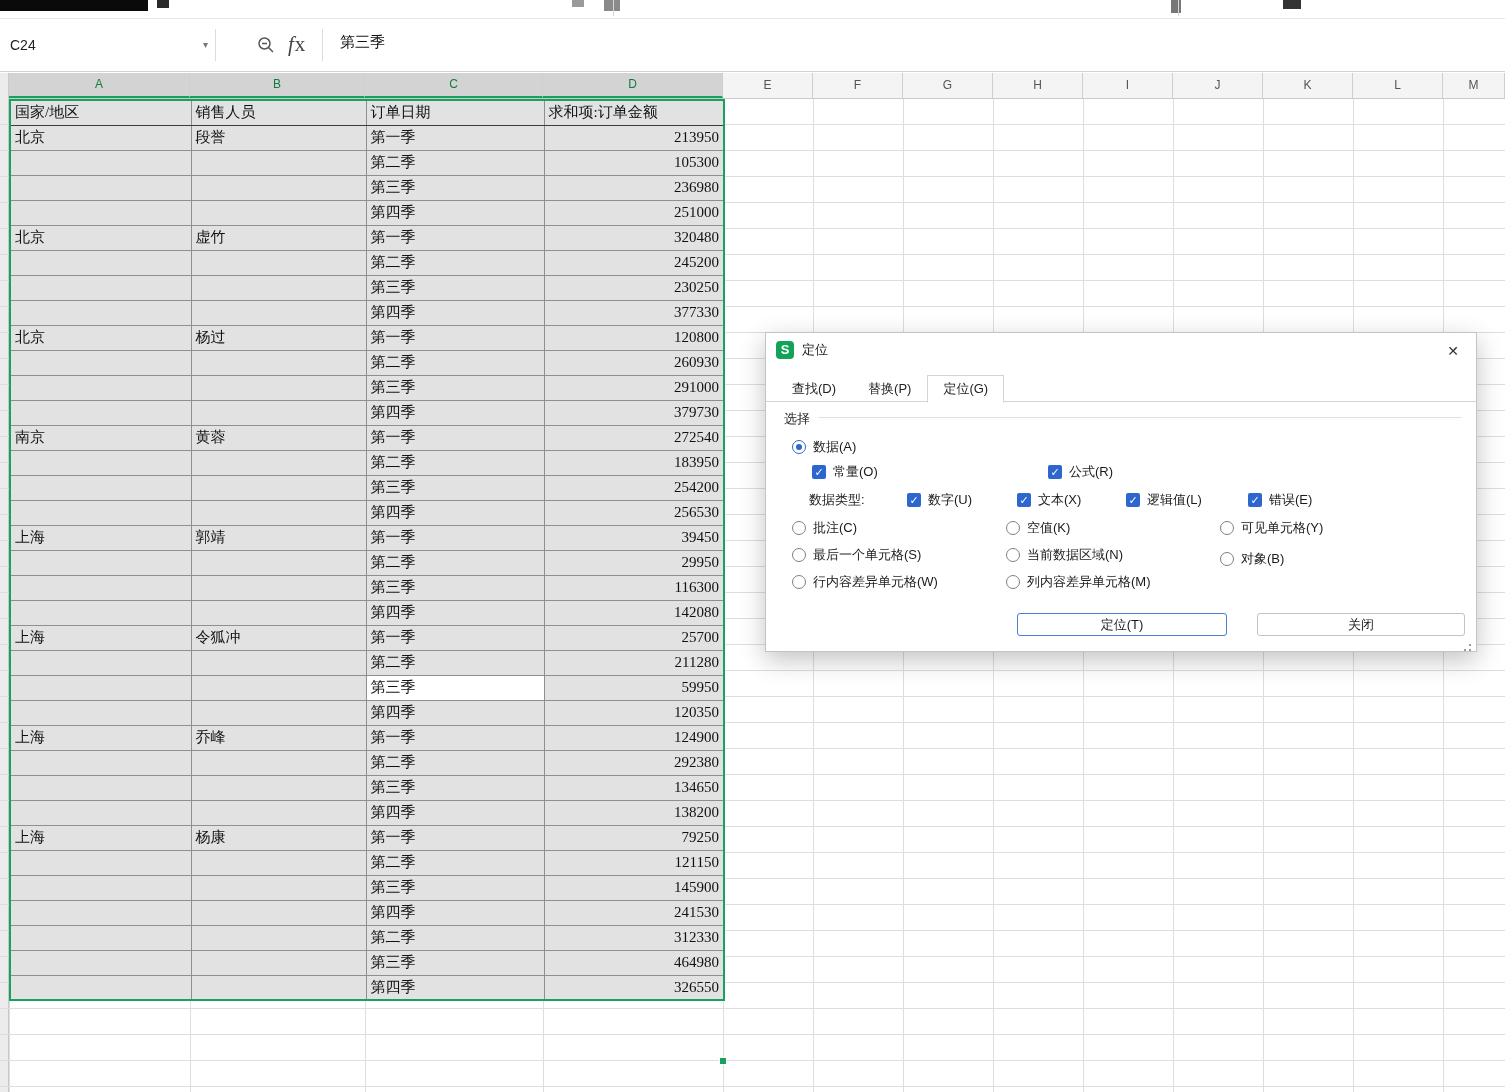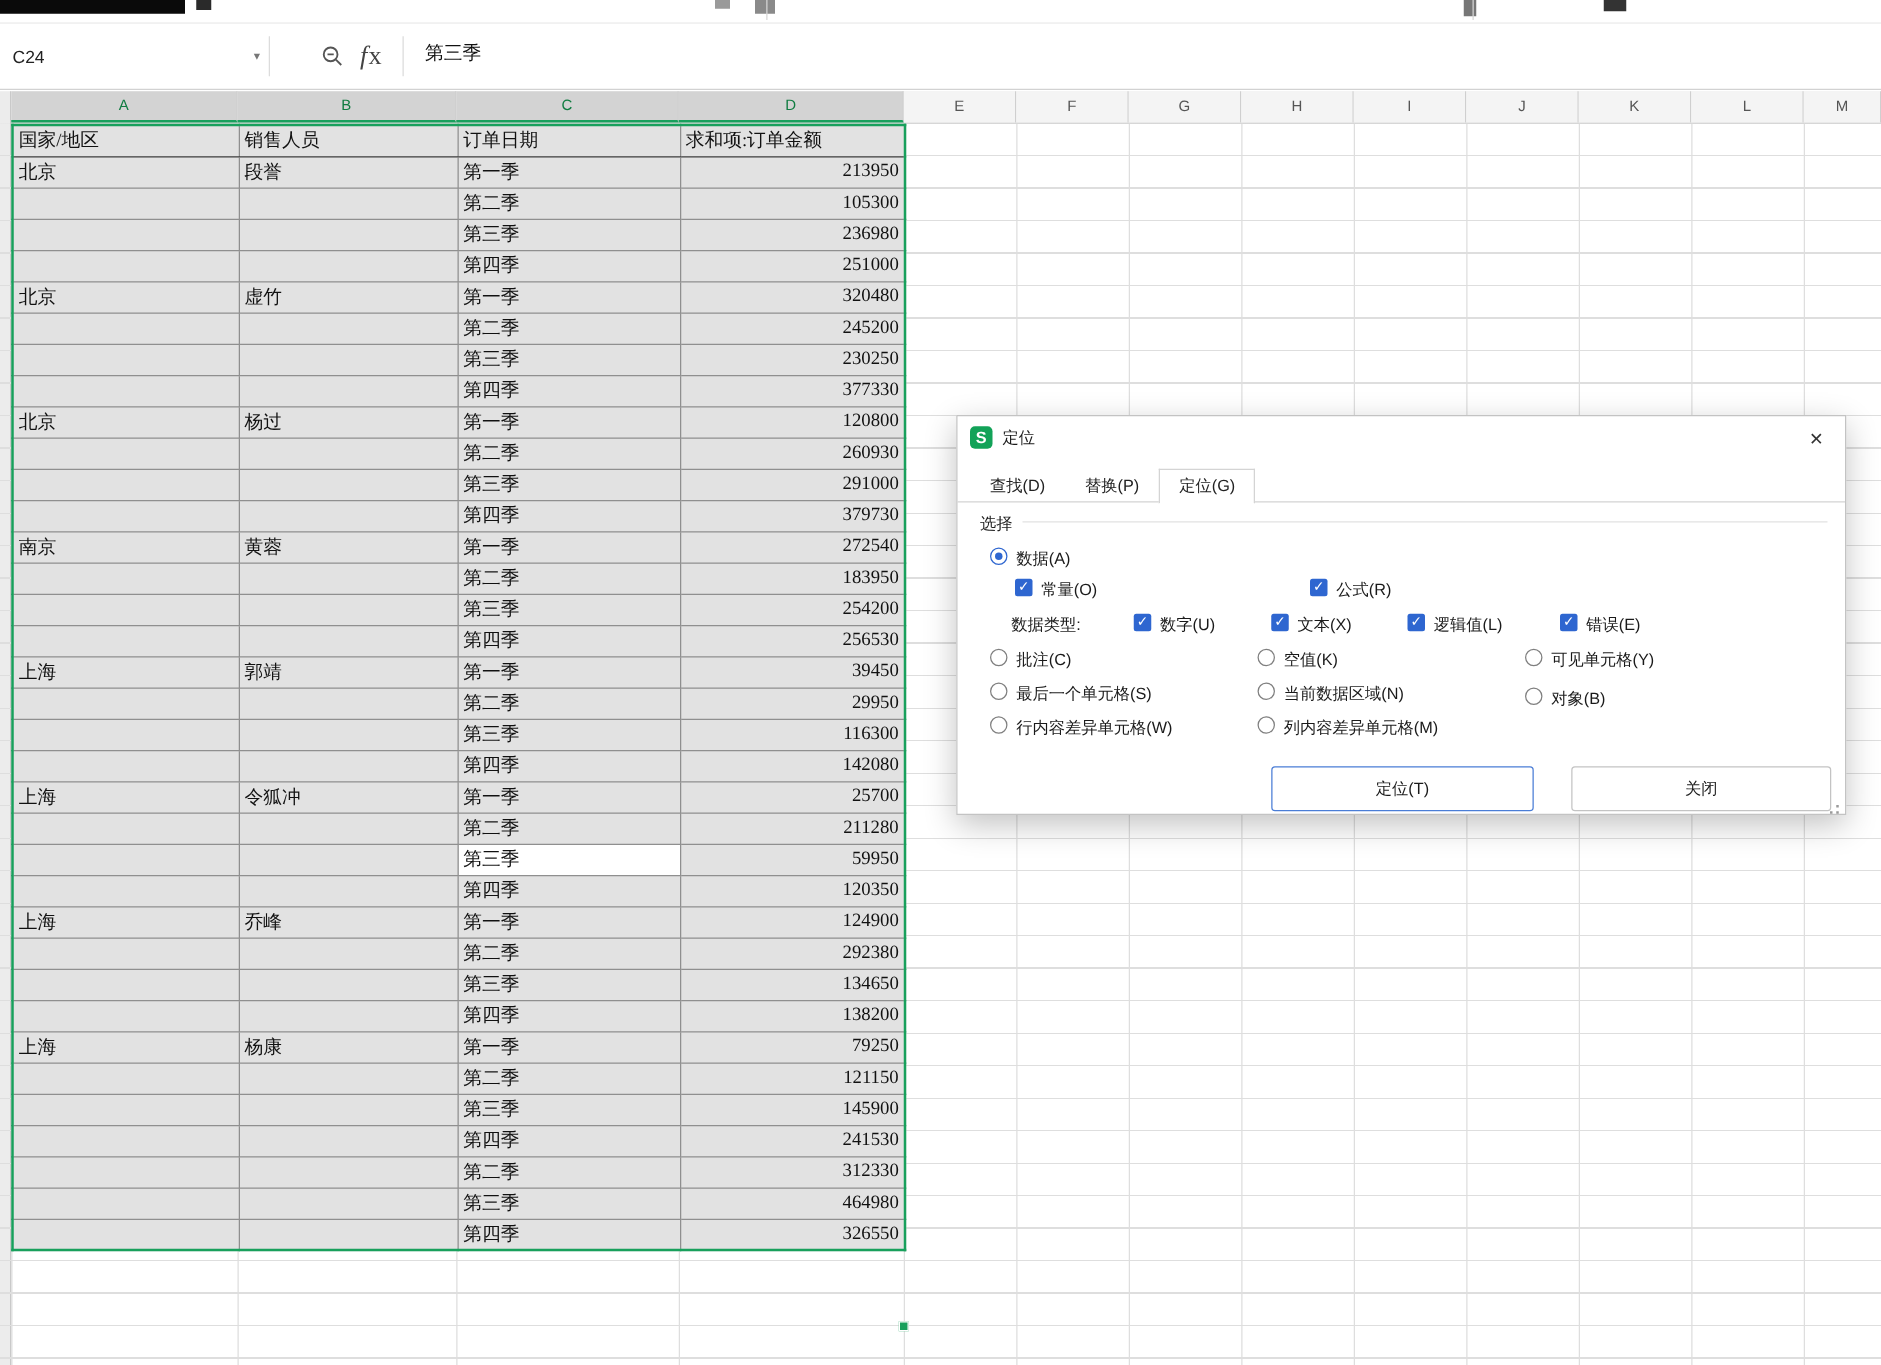--- a/index.html
+++ b/index.html
@@ -42,27 +42,27 @@
   .dlg-title{position:absolute;left:0;top:0;right:0;height:34px;display:flex;align-items:center;padding-left:10px;box-sizing:border-box}
   .dlg-logo{width:18px;height:18px;background:#12a258;border-radius:4px;color:#fff;font-weight:bold;font-size:13px;line-height:18px;text-align:center}
   .dlg-title-txt{margin-left:8px;font-size:13px;color:#1a1a1a}
   .dlg-close{position:absolute;right:12px;top:7px;width:22px;height:22px;line-height:22px;text-align:center;font-size:14px;color:#333;cursor:default}
   .dlg-tabline{position:absolute;left:0;right:0;top:68px;border-top:1px solid #d4d4d4}
   .dlg-tabs{position:absolute;left:10px;top:42px;height:27px;display:flex;z-index:2}
   .tab{padding:0 15px;line-height:26px;height:26px;border:1px solid transparent;color:#222}
   .tab.active{border:1px solid #d4d4d4;border-bottom:1px solid #fff;background:#fff}
   .grp-label{position:absolute;left:18px;top:77px;font-size:13px;color:#222}
   .grp-line{position:absolute;left:52px;right:14px;top:84px;border-top:1px solid #e2e2e2}
-  .ctl{position:absolute;display:flex;gap:7px;height:18px;white-space:nowrap}
+  .ctl{position:absolute;display:flex;align-items:center;gap:7px;height:18px;white-space:nowrap}
   .radio{position:relative;width:14px;height:14px;border:1px solid #7f7f7f;border-radius:50%;background:#fff;box-sizing:border-box;flex:none}
   .radio.on{border:1px solid #2e66d0}
   .radio.on::after{content:"";position:absolute;left:3px;top:3px;width:6px;height:6px;border-radius:50%;background:#2e66d0}
   .chk{width:14px;height:14px;background:#2e66d0;border-radius:2px;color:#fff;font-size:11px;line-height:14px;text-align:center;flex:none}
   .chk::after{content:"✓"}
-  .dlg-btn{position:absolute;top:280px;height:36px;background:#fff;border-radius:3px;font-size:13px;color:#1a1a1a;
+  .dlg-btn{position:absolute;top:280px;height:23px;background:#fff;border-radius:3px;font-size:13px;color:#1a1a1a;
     display:flex;align-items:center;justify-content:center;box-sizing:border-box}
   .btn-goto{left:251px;width:210px;border:1px solid #4a7dd6}
   .btn-close{left:491px;width:208px;border:1px solid #c3c3c3}
   .grip{position:absolute;right:5px;bottom:5px;width:2px;height:2px;background:#9a9a9a;box-shadow:-5px 5px 0 #9a9a9a,0 5px 0 #9a9a9a}
 </style>
 </head>
 <body>
 
 <div class="top-strip">
   <span class="frag" style="left:0;top:0;width:148px;height:11px;background:#0a0a0a"></span>

